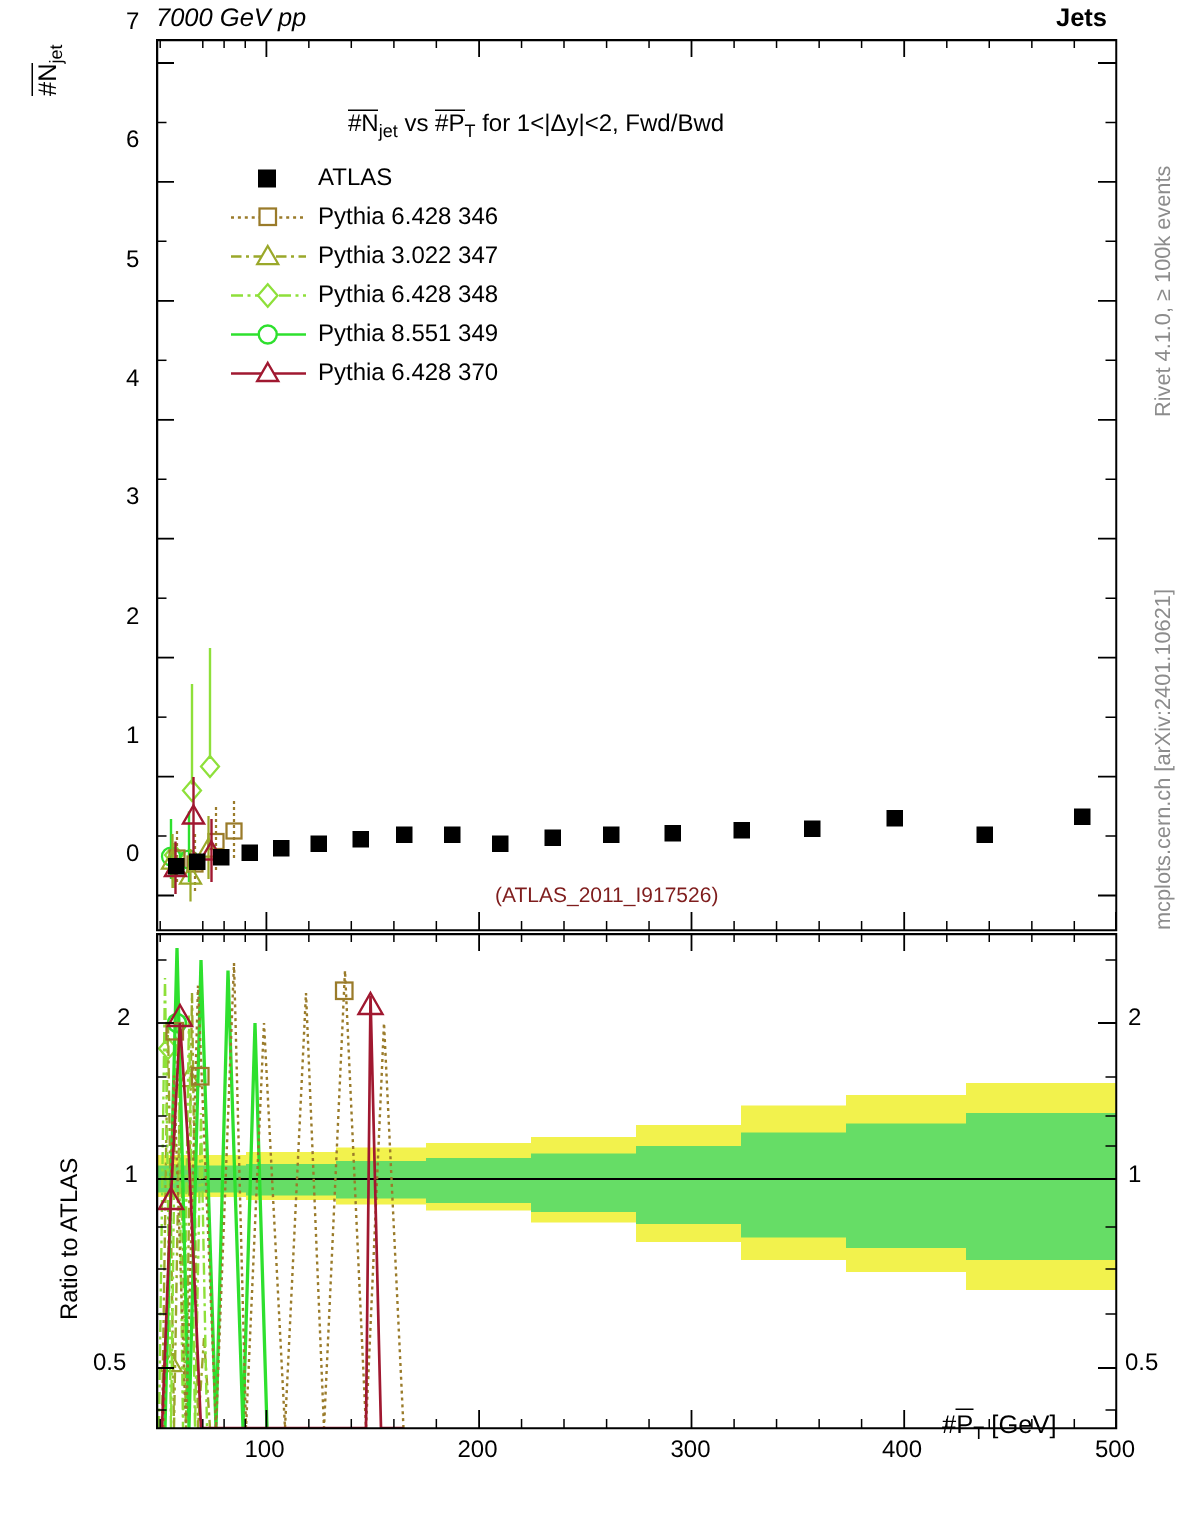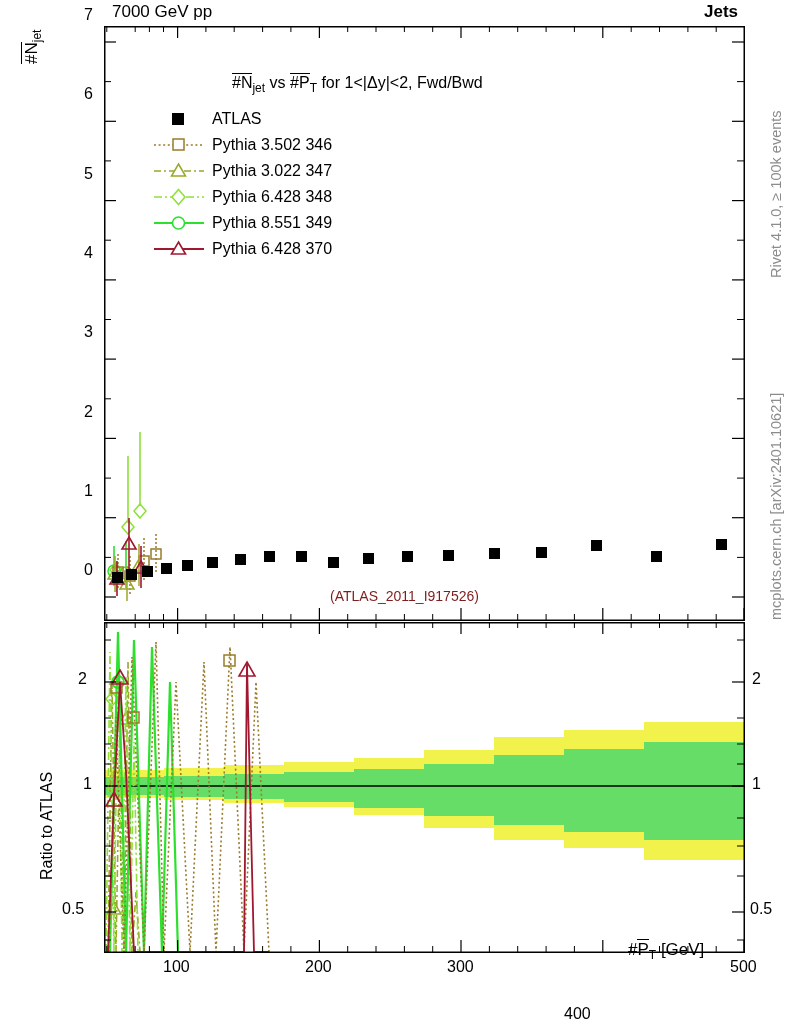--- a/index.html
+++ b/index.html
@@ -3,21 +3,21 @@
 <meta charset="utf-8">
 <style>
   html,body{margin:0;padding:0;background:#ffffff;}
   body{width:786px;height:1024px;font-family:"Liberation Sans",sans-serif;color:#000;position:relative;overflow:hidden;}
   #root{position:absolute;left:0;top:0;width:786px;height:1024px;}
   .abs{position:absolute;}
   .txt{font-family:"Liberation Sans",sans-serif;color:#000;white-space:nowrap;}
 
   
   .hdr{font-size:17px;top:2px;}
-  #hdr-left{left:112px;}
+  #hdr-left{left:104px;font-style:italic;}
   #hdr-right{right:48px;font-weight:bold;}
   .tlabel{position:absolute;font-size:16px;color:#000;font-family:"Liberation Sans",sans-serif;}
 
   
   #plot-title{left:232px;top:68px;font-size:16px;margin-top:6px;}
   
   #watermark{left:330px;top:588px;font-size:14px;color:#7f1d1d;}
 
   
   .rot{transform-origin:0 0;transform:rotate(-90deg);font-size:14.5px;color:#8c8c8c;position:absolute;white-space:nowrap;}
@@ -243,21 +243,21 @@
       <svg class="leg-mark" viewBox="0 0 54 22">
         <rect x="20" y="5" width="12" height="12" fill="#000"></rect>
       </svg>
       <span class="leg-label txt">ATLAS</span>
     </div>
     <div class="leg-row">
       <svg class="leg-mark" viewBox="0 0 54 22">
         <line x1="2" y1="11" x2="52" y2="11" stroke="#9a7b2a" stroke-width="1.6" stroke-dasharray="2,2.6"></line>
         <rect x="21" y="5" width="11" height="11" fill="#fff" stroke="#9a7b2a" stroke-width="1.5"></rect>
       </svg>
-      <span class="leg-label txt">Pythia 3.502 346</span>
+      <span class="leg-label txt">Pythia 6.428 346</span>
     </div>
     <div class="leg-row">
       <svg class="leg-mark" viewBox="0 0 54 22">
         <line x1="2" y1="11" x2="52" y2="11" stroke="#9aa82a" stroke-width="1.6" stroke-dasharray="7,3,2,3"></line>
         <path d="M26.5,4 l7,12 l-14,0 z" fill="#fff" stroke="#9aa82a" stroke-width="1.5"></path>
       </svg>
       <span class="leg-label txt">Pythia 3.022 347</span>
     </div>
     <div class="leg-row">
       <svg class="leg-mark" viewBox="0 0 54 22">
@@ -408,20 +408,20 @@
   <div class="tlabel" style="left:83px; top:775px;">1</div>
   <div class="tlabel" style="left:62px; top:900px;">0.5</div>
 
   <div class="tlabel" style="left:752px; top:670px;">2</div>
   <div class="tlabel" style="left:752px; top:775px;">1</div>
   <div class="tlabel" style="left:750px; top:900px;">0.5</div>
 
   <div class="tlabel" style="left:163px; top:958px;">100</div>
   <div class="tlabel" style="left:305px; top:958px;">200</div>
   <div class="tlabel" style="left:447px; top:958px;">300</div>
-  <div class="tlabel" style="left:564px; top:958px;margin-top:47px;">400</div>
+  <div class="tlabel" style="left:588px; top:958px;">400</div>
   <div class="tlabel" style="left:730px; top:958px;">500</div>
 
   <div class="abs txt" style="left:628px; top:940px; font-size:17px;">
     <span>#</span><span style="border-top:1.5px solid #000;">P</span><span style="font-size:12px;vertical-align:sub;">T</span><span> [GeV]</span>
   </div>
 
 </div>
 
 </body></html>

